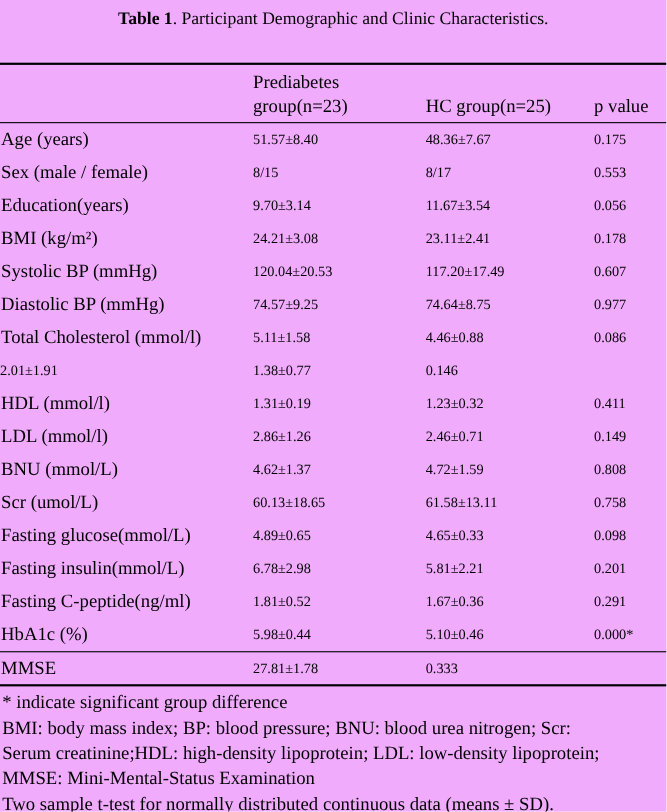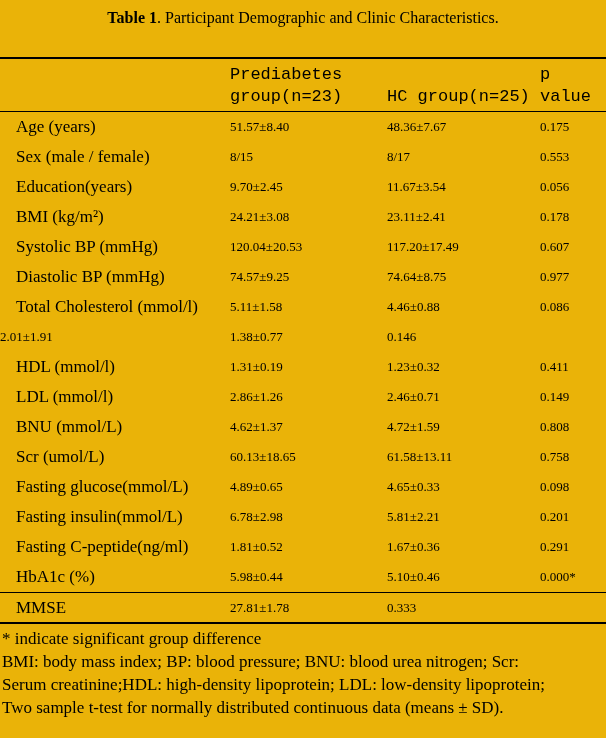--- a/index.html
+++ b/index.html
@@ -1,33 +1,33 @@
 <!DOCTYPE html>
 <html><head>
 <meta charset="utf-8">
 <style>
   * { margin:0; padding:0; box-sizing:border-box; }
   html,body { background:#fff; }
   .page {
-    width:606px; height:738px; background:#eab308; color:#000000;
+    width:606px; height:738px; background:#f0abfc; color:#000000;
     font-family:"Liberation Serif", serif; position:relative; overflow:hidden;
   }
   .title { text-align:center; padding-top:8px; font-size:16px; line-height:20px; }
   .title .bold { font-weight:bold; }
   .tbl { margin-top:29px; border-top:2px solid #000; width:606px; }
   .grid-row {
     display:grid;
     grid-template-columns:230px 157px 153px 66px;
     width:606px;
   }
   .thead { border-bottom:1.5px solid #000; padding-top:5px; padding-bottom:3px; }
-  .thead .hcell { font-size:17px; line-height:22px; display:flex; flex-direction:column; justify-content:flex-end;font-family:Liberation Mono, monospace; }
+  .thead .hcell { font-size:17px; line-height:22px; display:flex; flex-direction:column; justify-content:flex-end; }
   .hline { display:block; }
   .body-row { height:30px; align-items:center; }
-  .cell-label { font-size:17px; padding-left:16px; white-space:nowrap; }
+  .cell-label { font-size:17px; padding-left:1px; white-space:nowrap; }
   .cell-val { font-size:13px; white-space:nowrap; }
   .mmse-row { border-top:1.5px solid #000; border-bottom:2px solid #000; height:32px; align-items:center; }
   .footnotes { padding-top:3px; padding-left:2px; font-size:17px; line-height:23px; }
   .fline { white-space:nowrap; }
 </style>
 </head>
 <body>
 
 <div class="page">
 
@@ -58,21 +58,21 @@
 
     <div class="grid-row body-row">
       <div class="cell-label">Sex (male / female)</div>
       <div class="cell-val">8/15</div>
       <div class="cell-val">8/17</div>
       <div class="cell-val">0.553</div>
     </div>
 
     <div class="grid-row body-row">
       <div class="cell-label">Education(years)</div>
-      <div class="cell-val">9.70±2.45</div>
+      <div class="cell-val">9.70±3.14</div>
       <div class="cell-val">11.67±3.54</div>
       <div class="cell-val">0.056</div>
     </div>
 
     <div class="grid-row body-row">
       <div class="cell-label">BMI (kg/m²)</div>
       <div class="cell-val">24.21±3.08</div>
       <div class="cell-val">23.11±2.41</div>
       <div class="cell-val">0.178</div>
     </div>
@@ -165,16 +165,17 @@
       <div class="cell-val">27.81±1.78</div>
       <div class="cell-val">0.333</div>
     </div>
 
   </div>
 
   <div class="footnotes">
     <div class="fline">* indicate significant group difference</div>
     <div class="fline">BMI: body mass index; BP: blood pressure; BNU: blood urea nitrogen; Scr:</div>
     <div class="fline">Serum creatinine;HDL: high-density lipoprotein; LDL: low-density lipoprotein;</div>
+    <div class="fline">MMSE: Mini-Mental-Status Examination</div>
     <div class="fline">Two sample t-test for normally distributed continuous data (means ± SD).</div>
   </div>
 
 </div>
 
 </body></html>

